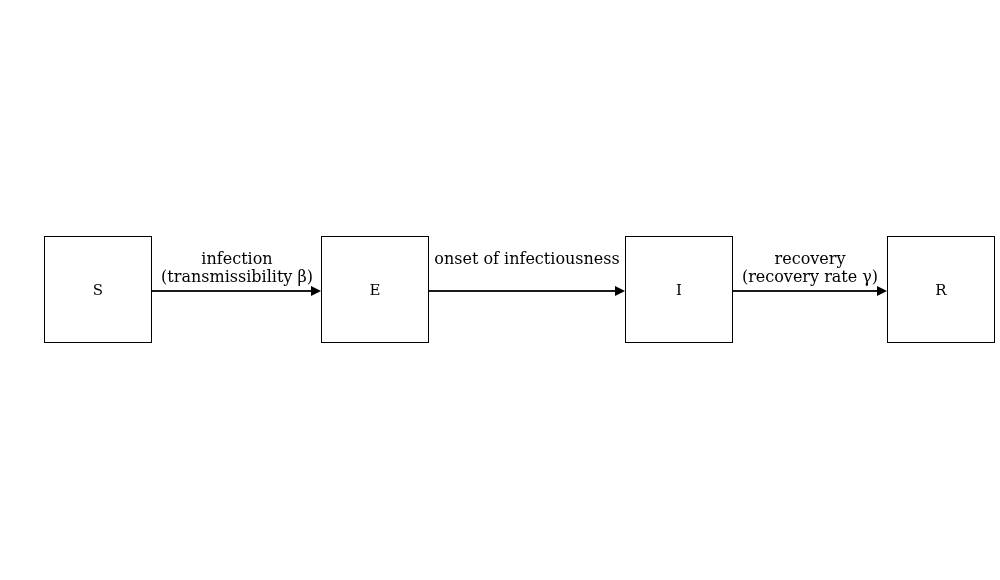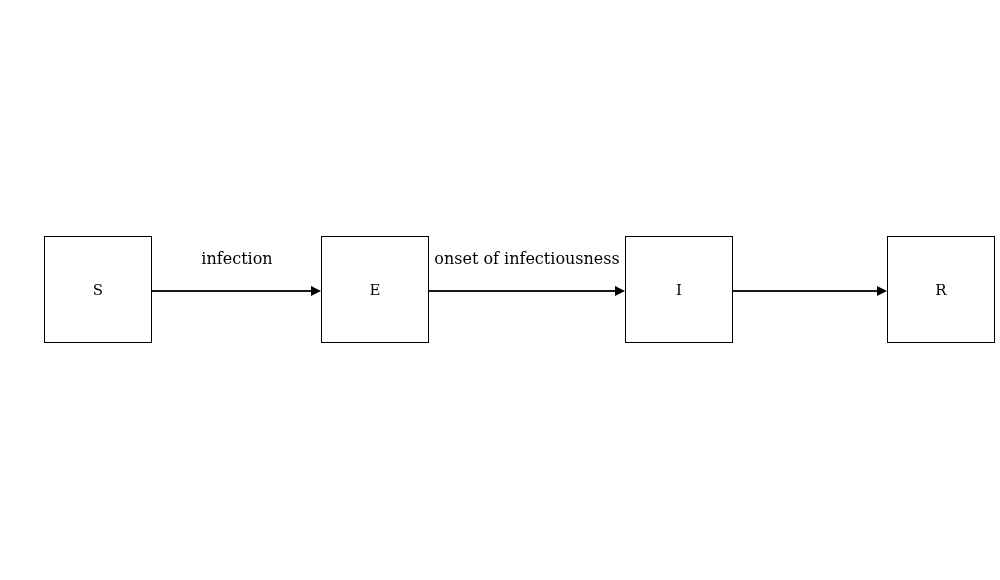--- a/index.html
+++ b/index.html
@@ -78,24 +78,29 @@
     <span>I</span>
   </div>
   <div class="node n-r">
     <span>R</span>
   </div>
 
   <div class="edge-line e1"></div>
   <div class="arrowhead a1"></div>
   <div class="edge-label l1">
     <div>infection</div>
+    <div>(transmissibility β)</div>
   </div>
 
   <div class="edge-line e2"></div>
   <div class="arrowhead a2"></div>
   <div class="edge-label l2">
     <div>onset of infectiousness</div>
   </div>
 
   <div class="edge-line e3"></div>
   <div class="arrowhead a3"></div>
+  <div class="edge-label l3">
+    <div>recovery</div>
+    <div>(recovery rate γ)</div>
+  </div>
 
 </div>
 
 </body></html>

